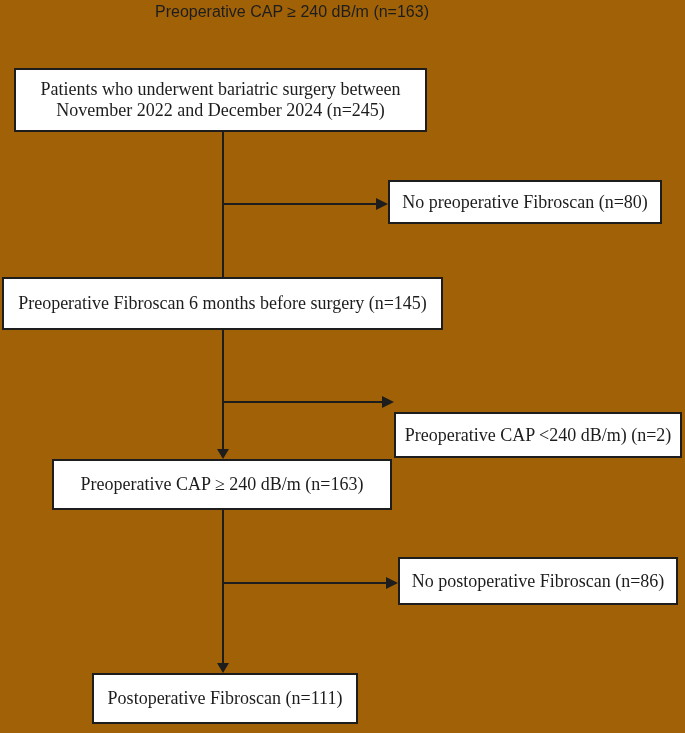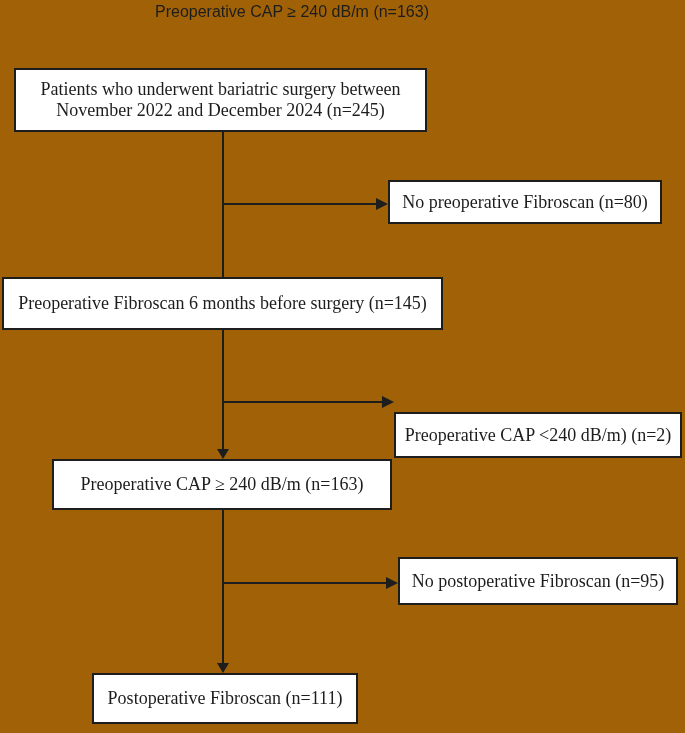--- a/index.html
+++ b/index.html
@@ -99,20 +99,20 @@
   <div class="node" style="left:52px; top:459px; width:340px; height:51px;">
     <div class="ln">Preoperative CAP ≥ 240 dB/m (n=163)</div>
   </div>
 
   <div class="line" style="left:222px; top:510px; width:2px; height:153px;"></div>
   <div class="arrow-down" style="left:217px; top:663px;"></div>
 
   <div class="line" style="left:223px; top:582px; width:163px; height:2px;"></div>
   <div class="arrow-right" style="left:386px; top:577px;"></div>
   <div class="node" style="left:398px; top:557px; width:280px; height:48px;">
-    <div class="ln">No postoperative Fibroscan (n=95)</div>
+    <div class="ln">No postoperative Fibroscan (n=86)</div>
   </div>
 
   <div class="node" style="left:92px; top:673px; width:266px; height:51px;">
     <div class="ln">Postoperative Fibroscan (n=111)</div>
   </div>
 
 </div>
 
 </body></html>

